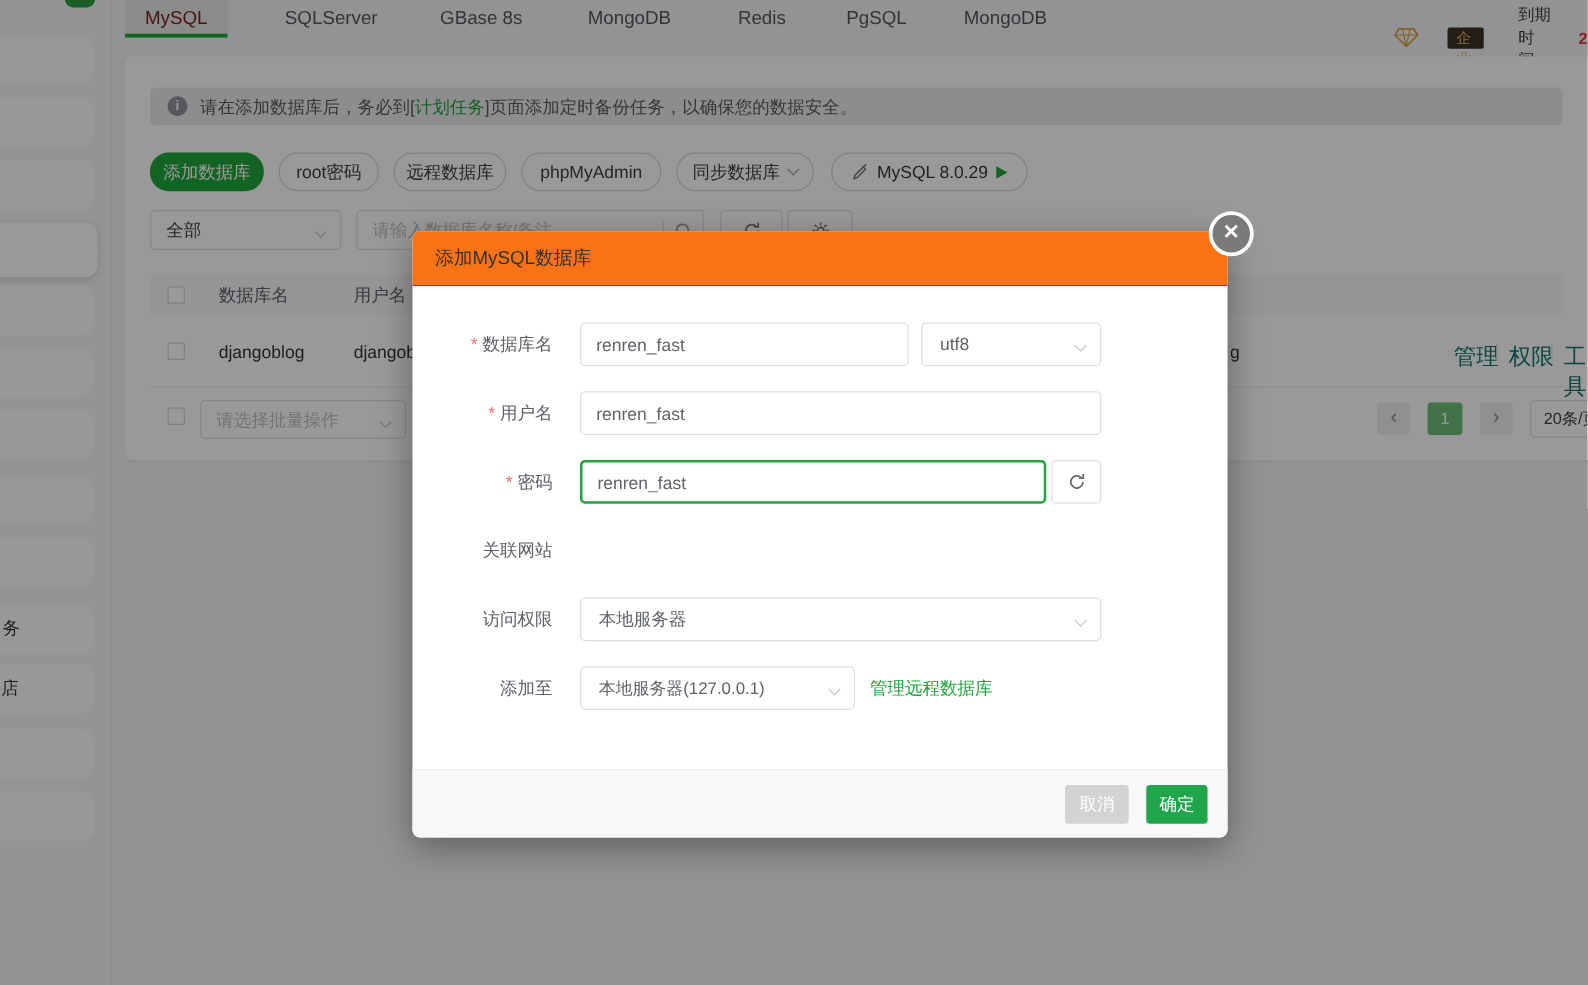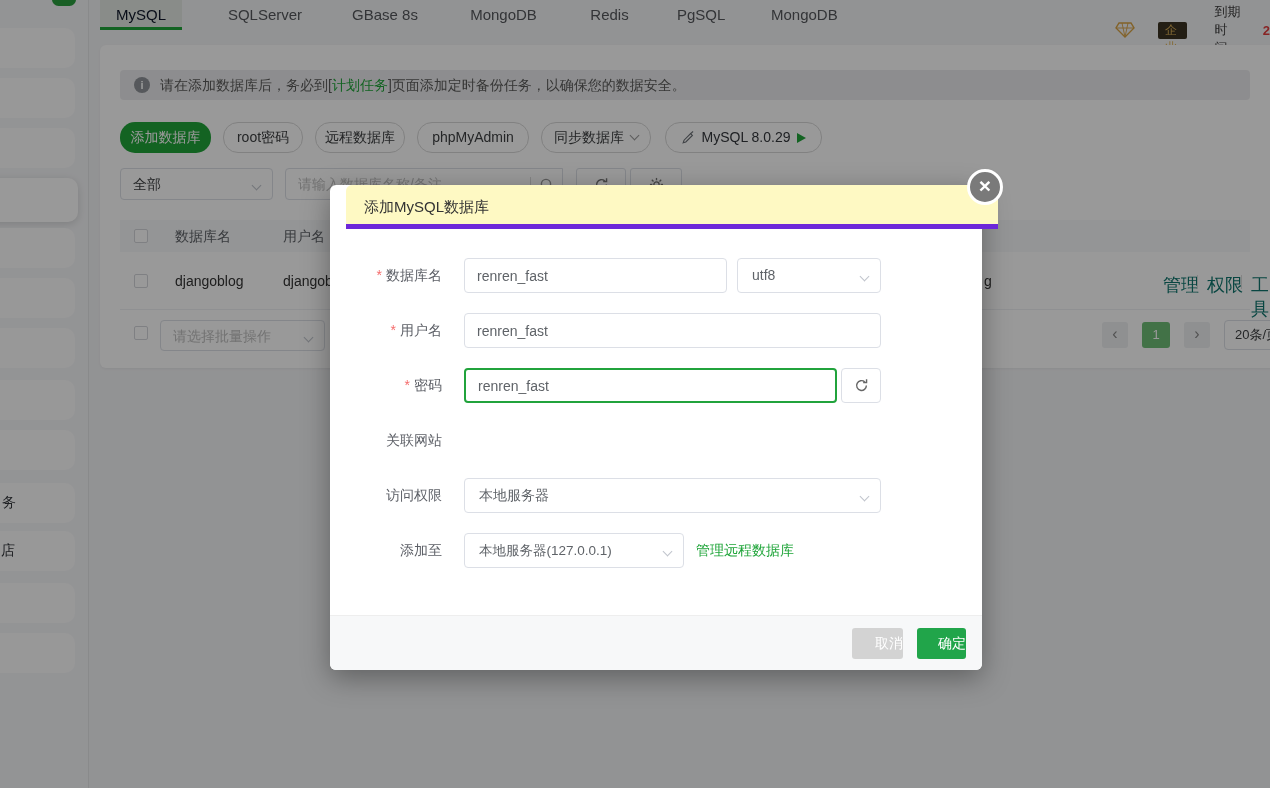--- a/index.html
+++ b/index.html
@@ -7,21 +7,21 @@
   body { position:relative; font-family:"Liberation Sans","DejaVu Sans",sans-serif; background:#f4f5f7; }
   .abs { position:absolute; }
   
   .sidebar { position:absolute; left:0; top:0; width:89px; height:788px; background:#f6f7f9; border-right:1px solid #e5e6e8; }
   .side-block { position:absolute; left:-26px; width:101px; height:40px; border-radius:10px; background:#fdfdfe; }
   .side-block.active { width:104px; height:44px; background:#ffffff; box-shadow:0 2px 8px rgba(0,0,0,.14); }
   .side-frag { position:absolute; font-size:14px; color:#34373c; }
   .side-pill { position:absolute; left:52px; top:-7px; width:24px; height:13px; border-radius:7px; background:#2a9e3f; }
   
   .tab { position:absolute; top:0; height:30px; line-height:30px; text-align:center; font-size:15px; color:#55585c; cursor:pointer; }
-  .tab.active { background:#e4eae4; color:#0f172a; font-weight:500; }
+  .tab.active { background:#e4eae4; color:#7f1d1d; font-weight:500; }
   .tab.active::after { content:""; position:absolute; left:0; right:0; bottom:0; height:3px; background:#20a53a; }
   .license { position:absolute; top:3px; left:1115px; display:flex; align-items:center;gap:20px; }
   .badge { background:#3b3322; color:#dfb257; font-size:12px; height:17px; line-height:17px; padding:0 7px; border-radius:2px; margin-left:3px; }
   .expire { font-size:13px; color:#3c3c3c; margin-left:8px; }
   .expire-val { font-size:13px; color:#e23c3c; font-weight:bold; margin-left:2px; }
   
   .card { position:absolute; left:100px; top:45px; width:1185px; height:323px; background:#fff; border-radius:6px; box-shadow:0 1px 3px rgba(0,0,0,.05); }
   .alert { position:absolute; left:120px; top:70px; width:1130px; height:30px; background:#ececee; border-radius:4px; }
   .alert-icon { position:absolute; left:14px; top:7px; width:16px; height:16px; border-radius:50%; background:#8f9399; color:#fff; font-size:11px; font-weight:bold; text-align:center; line-height:16px; font-style:normal; }
   .alert-text { position:absolute; left:40px; top:0; line-height:30px; font-size:14px; color:#5b5b5b; }
@@ -41,33 +41,33 @@
   .checkbox { position:absolute; width:14px; height:14px; background:#fff; border:1px solid #d4d6da; border-radius:2px; }
   .th { position:absolute; font-size:14px; color:#5f6368; line-height:32px; }
   .td { position:absolute; font-size:14px; color:#333; }
   .act-link { position:absolute; font-size:18px; color:#0f766e; cursor:pointer; }
   .vsep { position:absolute; width:1px; height:14px; background:#dcdcdc; }
   .pg-btn { position:absolute; top:322px; width:26px; height:26px; background:#eef0f2; border-radius:3px; color:#8a8a8a; text-align:center; line-height:24px; font-size:16px; cursor:pointer; }
   .pg-cur { position:absolute; top:322px; width:28px; height:26px; background:#6fbe77; border-radius:3px; color:#fff; text-align:center; line-height:26px; font-size:13px; }
   
   .dim { position:absolute; left:0; top:0; width:1270px; height:788px; background:rgba(0,0,0,0.4); z-index:10; }
   .modal { position:absolute; left:330px; top:185px; width:652px; height:485px; background:#fff; border-radius:6px; z-index:20; box-shadow:0 8px 28px rgba(0,0,0,.35); }
-  .modal-header { position:absolute; left:16px; top:0; width:652px; height:44px; background:#fef9c3; border-bottom:5px solid #6d28d9; border-radius:6px 6px 0 0; }
+  .modal-header { position:absolute; left:0; top:0; width:652px; height:44px; background:#f97316; border-bottom:1px solid #6d28d9; border-radius:6px 6px 0 0; }
   .modal-title { position:absolute; left:18px; top:0; line-height:44px; font-size:15px; color:#333; }
   .modal-close { position:absolute; left:637px; top:-16px; width:36px; height:36px; border-radius:50%; background:#7a7a7a; border:3px solid #fff; color:#fff; text-align:center; line-height:28px; font-size:21px; font-weight:bold; cursor:pointer; }
   .f-label { position:absolute; left:0; width:112px; text-align:right; font-size:14px; color:#5c5f66; line-height:35px; }
   .req { color:#f56c6c; margin-right:4px; }
   .f-input { position:absolute; height:35px; border:1px solid #dcdfe6; border-radius:4px; font-size:14px; color:#5f6368; padding:0 12px; outline:none; background:#fff; font-family:inherit; }
   .f-input.focus { border:2px solid #21a33c; }
   .m-select { position:absolute; height:35px; background:#fff; border:1px solid #dcdfe6; border-radius:4px; }
   .m-select .val { position:absolute; left:14px; top:0; line-height:33px; font-size:14px; color:#5f6368; white-space:nowrap; }
   .m-select .sel-chev { top:14px; }
   .sq-btn { position:absolute; width:40px; height:35px; border:1px solid #dcdfe6; border-radius:4px; background:#fff; display:flex; align-items:center; justify-content:center; cursor:pointer; }
   .modal-footer { position:absolute; left:0; top:430px; width:652px; height:55px; background:#f7f8f9; border-top:1px solid #eeeeee; border-radius:0 0 6px 6px; }
-  .m-btn { position:absolute; top:12px; height:31px; border:0; border-radius:3px; font-size:14px; color:#fff; text-align:right; line-height:31px; cursor:pointer; font-family:inherit; }
+  .m-btn { position:absolute; top:12px; height:31px; border:0; border-radius:3px; font-size:14px; color:#fff; text-align:center; line-height:31px; cursor:pointer; font-family:inherit; }
   .m-btn.cancel { background:#d3d3d3; }
   .m-btn.ok { background:#21a54a; }
   svg { display:block; }
 </style>
 </head>
 <body>
 
 <div class="page">
 
   <aside class="sidebar">

